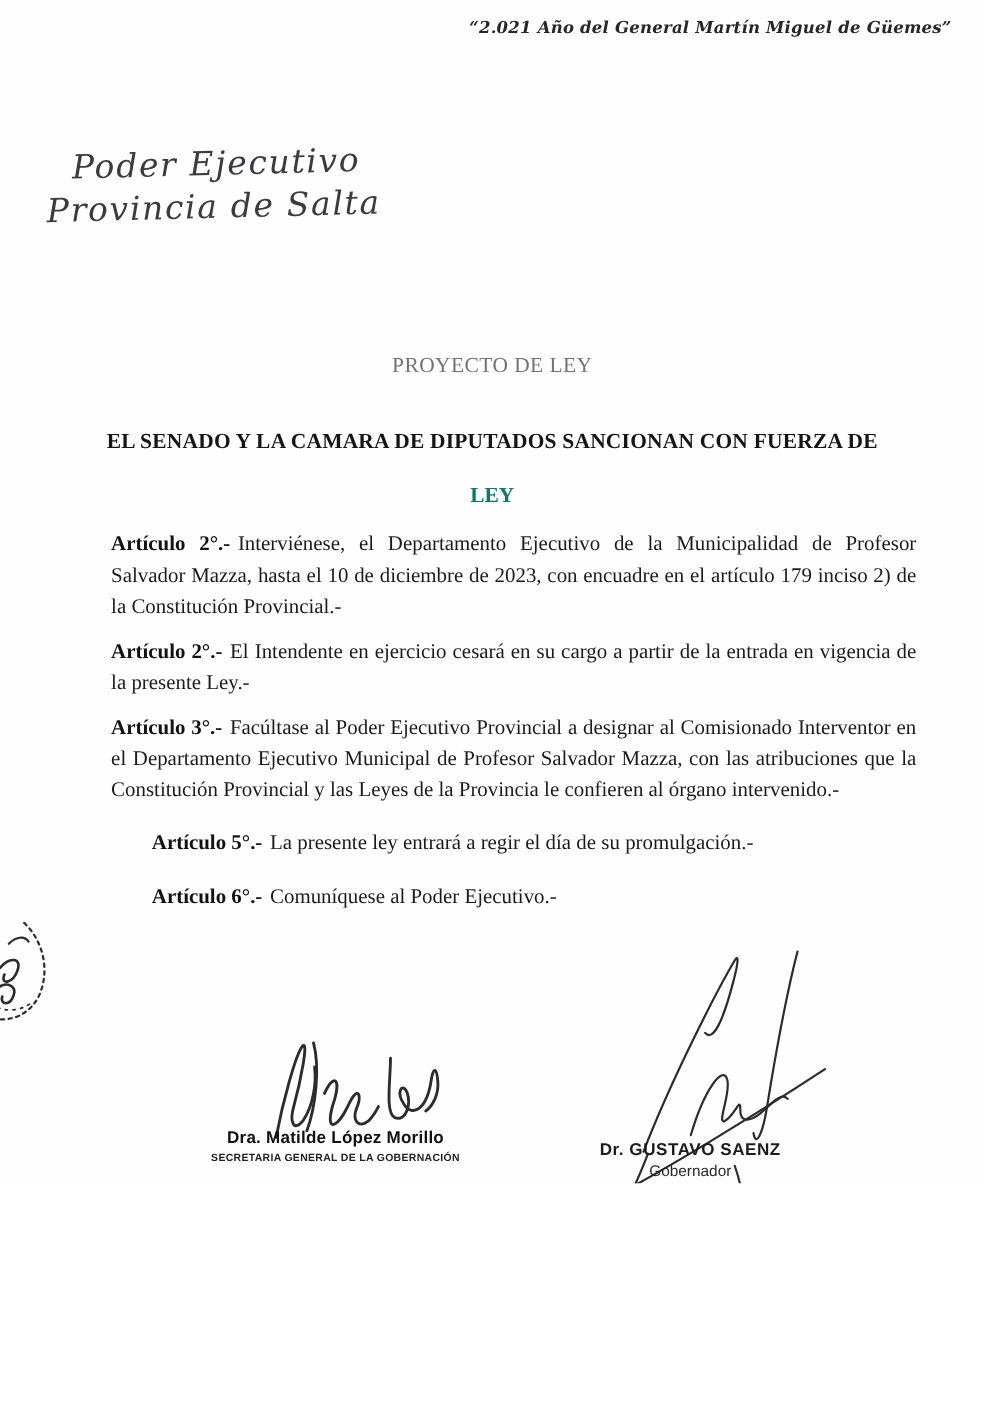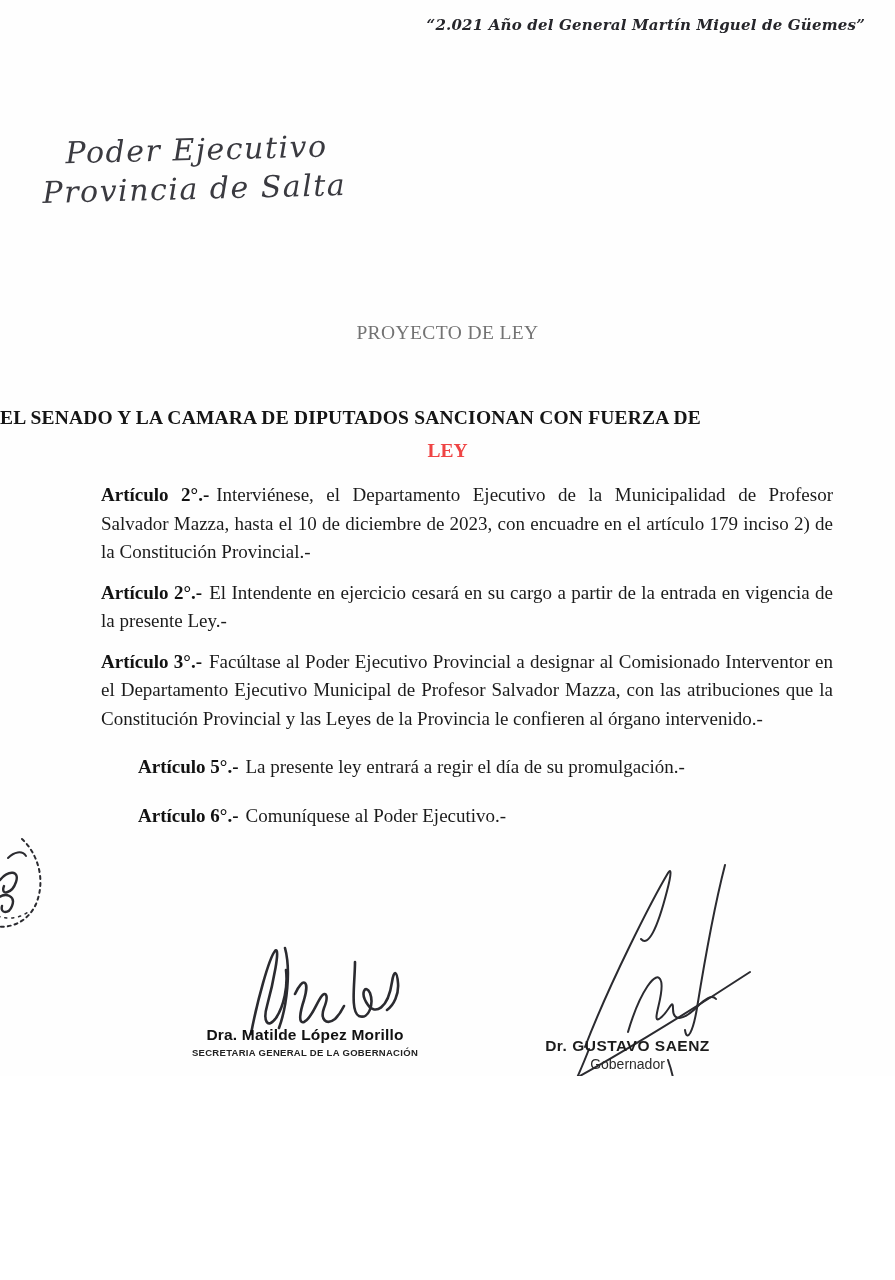--- a/index.html
+++ b/index.html
@@ -59,37 +59,38 @@
     margin: 0;
     text-align: center;
     font-size: 19.5px;
     font-weight: normal;
     letter-spacing: 0.4px;
     color: #737373;
   }
 
   .enact-line1 {
     position: absolute;
-    top: 407px;
+    top: 391px;
     left: 0;
     width: 100%;
+    text-align: center;
     font-size: 19.5px;
     font-weight: bold;
     color: #151515;
     letter-spacing: 0.2px;
   }
   .enact-line2 {
     position: absolute;
     top: 440px;
     left: 0;
     width: 100%;
     text-align: center;
     font-size: 19.5px;
     font-weight: bold;
-    color: #ef4444;
+    color: #0f766e;
   }
 
   .articles {
     position: absolute;
     top: 481px;
     left: 101px;
     width: 732px;
   }
   .article {
     margin: 0 0 12px 0;

